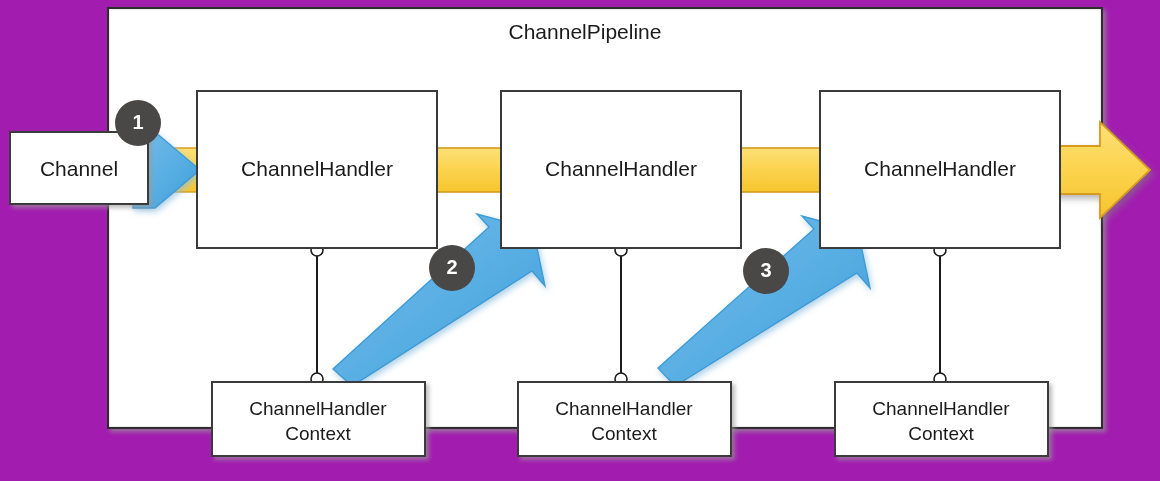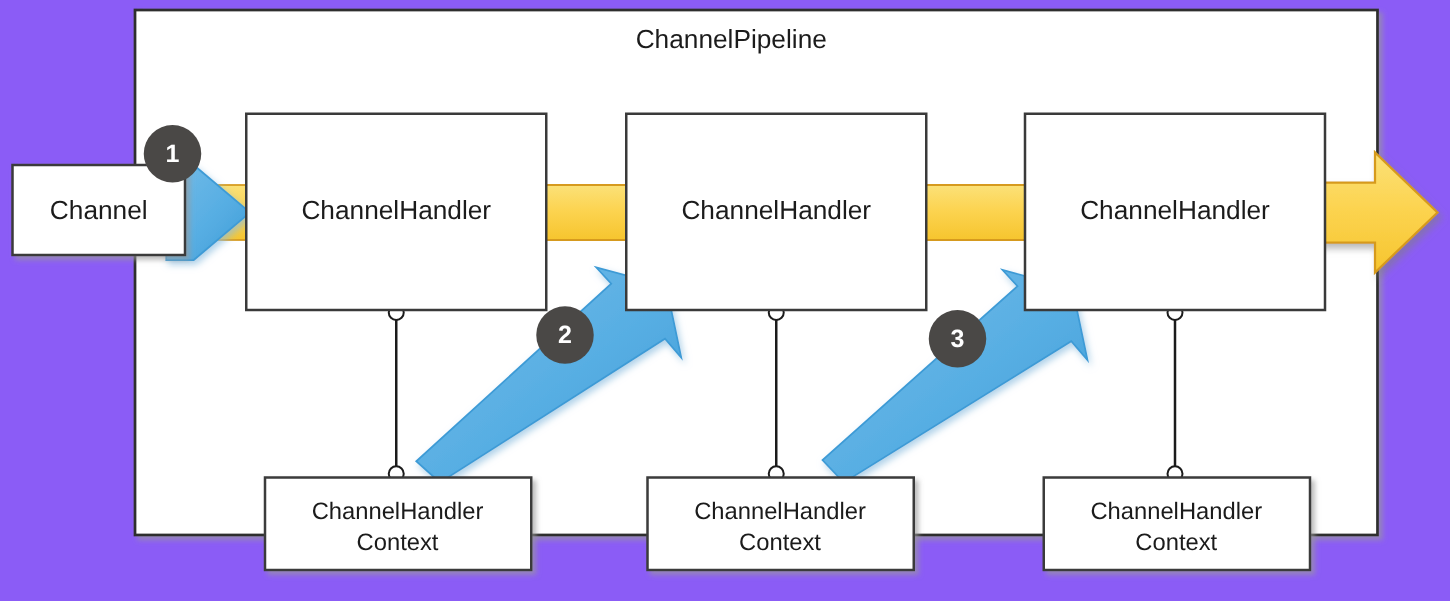--- a/index.html
+++ b/index.html
@@ -7,21 +7,21 @@
     padding: 0;
     background: #ffffff;
   }
   body {
     font-family: "Liberation Sans", sans-serif;
   }
   #diagram-root {
     position: relative;
     width: 1160px;
     height: 481px;
-    background: #8b5cf6;
+    background: #a21caf;
     overflow: hidden;
   }
   svg.diagram-svg {
     position: absolute;
     left: 0;
     top: 0;
     width: 1160px;
     height: 481px;
   }
   .box-label {

